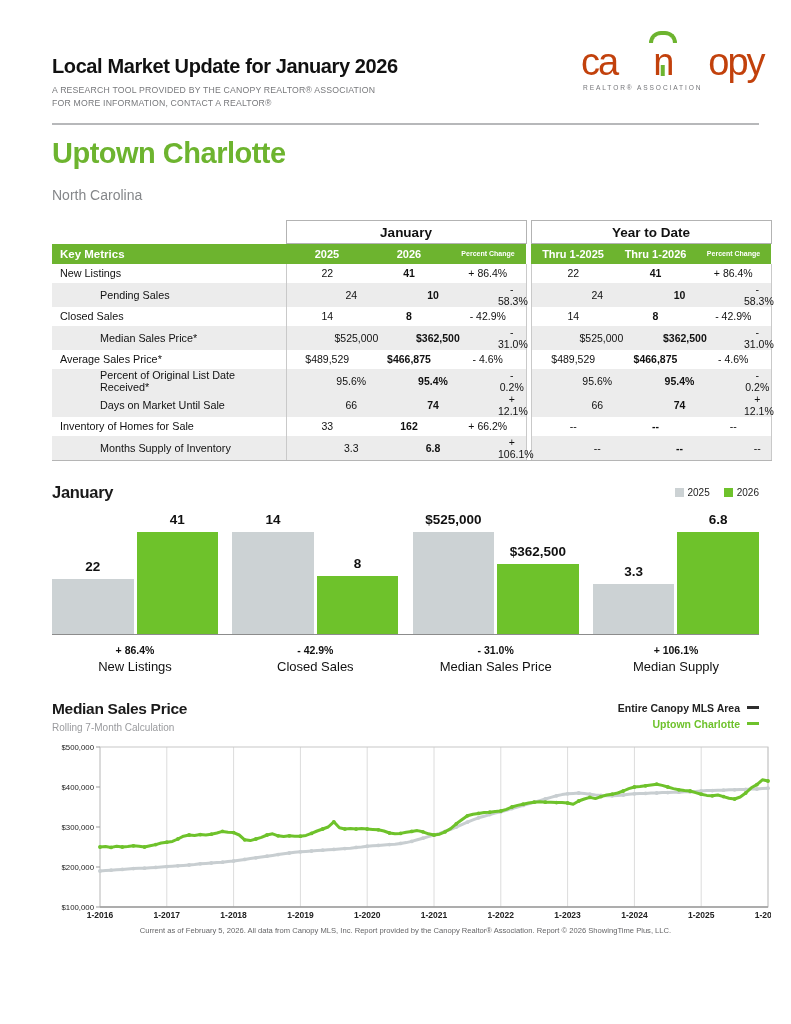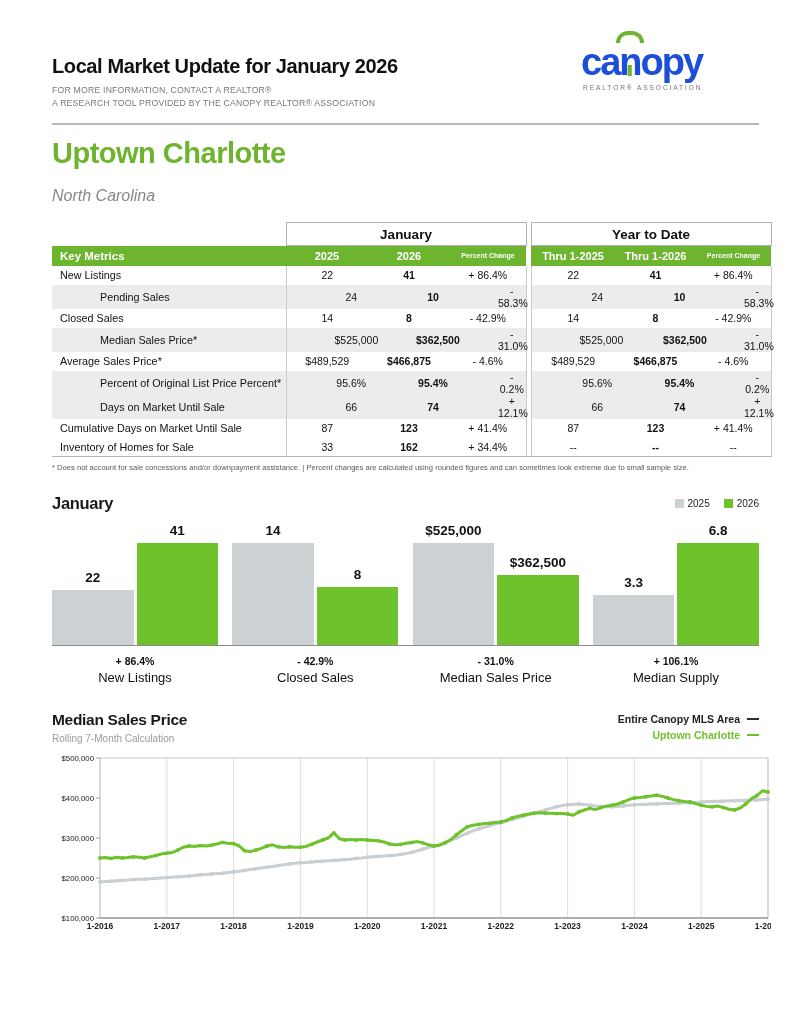--- a/index.html
+++ b/index.html
@@ -17,31 +17,31 @@
   .content{position:absolute;left:36px;right:32px;top:0;margin-left:16px;}
 
   
   .hdr{margin-top:55px;position:relative;}
   .hdr h1{font-size:20px;font-weight:bold;letter-spacing:-0.4px;color:#111;}
   .hdr .sub{font-size:8.7px;color:#77787b;letter-spacing:0.2px;margin-top:7px;}
   .hdr .sub + .sub{margin-top:3px;}
 
   
   .logo{position:absolute;top:-12px;right:0;width:178px;}
-  .logo-word{font-size:38px;font-weight:bold;color:#1d4ed8;letter-spacing:-2px;line-height:1;display:inline-flex;}
+  .logo-word{font-size:38px;font-weight:normal;color:#c2410c;letter-spacing:-2px;line-height:1;display:inline-flex;gap:36px;}
   .logo-n{position:relative;display:inline-block;}
   .logo-arc{position:absolute;left:50%;transform:translateX(-50%);top:-12px;width:28px;height:12px;
     border:4.5px solid var(--green);border-bottom:none;border-radius:15px 15px 0 0;}
   .logo-door{position:absolute;left:50%;transform:translateX(-50%);bottom:5px;width:4.5px;height:11px;background:var(--green);}
   .logo-tag{font-size:6.6px;letter-spacing:1.9px;color:#75767a;margin-top:3px;padding-left:2px;}
 
   .divider{border-top:2px solid #b7b8ba;margin-top:15px;}
 
   .area-name{margin-top:12px;font-size:29px;font-weight:bold;color:var(--green);letter-spacing:-0.5px;}
-  .area-state{margin-top:17px;font-size:16px;color:#85878a;font-style:italic;}
+  .area-state{margin-top:17px;font-size:14px;color:#85878a;}
 
   
   table{border-collapse:collapse;table-layout:fixed;width:719px;margin-top:17px;}
   col.c-metric{width:234px;}col.c-v1{width:82px;}col.c-v2{width:82px;}col.c-p1{width:76px;}
   col.c-gap{width:5px;}col.c-v3{width:84px;}col.c-v4{width:81px;}col.c-p2{width:75px;}
   .grp-row td{height:23px;text-align:center;font-weight:bold;font-size:13.5px;color:#111;}
   .grp-cell{border:1px solid #b3b3b3;}
   .green-row th{height:20px;background:var(--green);color:#fff;font-weight:bold;font-size:11px;text-align:center;}
   .green-row th.key{ text-align:left;padding-left:8px;font-size:11.5px;}
   .green-row th.pct{font-size:7px;}
@@ -91,22 +91,22 @@
   .page-footer{margin-top:3px;text-align:center;font-size:7.6px;color:#656567;}
 </style>
 </head>
 <body>
 
 <div class="page">
   <div class="content">
 
     <div class="hdr">
       <h1>Local Market Update for January 2026</h1>
+      <div class="sub">A RESEARCH TOOL PROVIDED BY THE CANOPY REALTOR® ASSOCIATION</div>
       <div class="sub">FOR MORE INFORMATION, CONTACT A REALTOR®</div>
-      <div class="sub">A RESEARCH TOOL PROVIDED BY THE CANOPY REALTOR® ASSOCIATION</div>
 
       <div class="logo">
         <div class="logo-word">
           <span>ca</span>
           <span class="logo-n">
             <span class="logo-arc"></span>
             <span class="logo-door"></span>
             <span>n</span>
           </span>
           <span>opy</span>
@@ -194,63 +194,62 @@
             <td class="metric">Average Sales Price*</td>
             <td class="c1">$489,529</td>
             <td class="c2 bold">$466,875</td>
             <td class="c3">- 4.6%</td>
             <td class="gap"></td>
             <td class="c4">$489,529</td>
             <td class="c5 bold">$466,875</td>
             <td class="c6">- 4.6%</td>
           </tr>
           <tr class="stripe">
-            <td class="metric">Percent of Original List Price Percent*</td>
+            <td class="metric">Percent of Original List Date Received*</td>
             <td class="c1">95.6%</td>
             <td class="c2 bold">95.4%</td>
             <td class="c3">- 0.2%</td>
             <td class="gap"></td>
             <td class="c4">95.6%</td>
             <td class="c5 bold">95.4%</td>
             <td class="c6">- 0.2%</td>
           </tr>
           <tr class="stripe">
             <td class="metric">Days on Market Until Sale</td>
             <td class="c1">66</td>
             <td class="c2 bold">74</td>
             <td class="c3">+ 12.1%</td>
             <td class="gap"></td>
             <td class="c4">66</td>
             <td class="c5 bold">74</td>
             <td class="c6">+ 12.1%</td>
           </tr>
           <tr>
-            <td class="metric">Cumulative Days on Market Until Sale</td>
-            <td class="c1">87</td>
-            <td class="c2 bold">123</td>
-            <td class="c3">+ 41.4%</td>
-            <td class="gap"></td>
-            <td class="c4">87</td>
-            <td class="c5 bold">123</td>
-            <td class="c6">+ 41.4%</td>
-          </tr>
-          <tr>
             <td class="metric">Inventory of Homes for Sale</td>
             <td class="c1">33</td>
             <td class="c2 bold">162</td>
-            <td class="c3">+ 34.4%</td>
+            <td class="c3">+ 66.2%</td>
             <td class="gap"></td>
             <td class="c4">--</td>
             <td class="c5 bold">--</td>
             <td class="c6">--</td>
           </tr>
+          <tr class="stripe">
+            <td class="metric">Months Supply of Inventory</td>
+            <td class="c1">3.3</td>
+            <td class="c2 bold">6.8</td>
+            <td class="c3">+ 106.1%</td>
+            <td class="gap"></td>
+            <td class="c4">--</td>
+            <td class="c5 bold">--</td>
+            <td class="c6">--</td>
+          </tr>
         </tbody>
     </table>
 
-    <div class="footnote">* Does not account for sale concessions and/or downpayment assistance.  |  Percent changes are calculated using rounded figures and can sometimes look extreme due to small sample size.</div>
 
     <div class="bar-section">
       <div class="bar-head">
         <div class="bar-title">January</div>
         <div class="bar-legend">
           <span class="item">
             <span class="swatch" style="background: rgb(204, 210, 212);"></span>
             <span>2025</span>
           </span>
           <span class="item">
@@ -493,15 +492,16 @@
           <circle cx="649.2" cy="53.2" r="1.9" fill="#6ec22b"></circle>
           <circle cx="660.3" cy="54.8" r="1.9" fill="#6ec22b"></circle>
           <circle cx="671.5" cy="55.6" r="1.9" fill="#6ec22b"></circle>
           <circle cx="682.6" cy="58.0" r="1.9" fill="#6ec22b"></circle>
           <circle cx="693.7" cy="52.0" r="1.9" fill="#6ec22b"></circle>
           <circle cx="704.9" cy="43.6" r="1.9" fill="#6ec22b"></circle>
           <circle cx="716.0" cy="40.0" r="1.9" fill="#6ec22b"></circle>
         </svg>
     </div>
 
+    <div class="page-footer">Current as of February 5, 2026. All data from Canopy MLS, Inc. Report provided by the Canopy Realtor® Association. Report © 2026 ShowingTime Plus, LLC.</div>
 
   </div>
 </div>
 
 </body></html>

